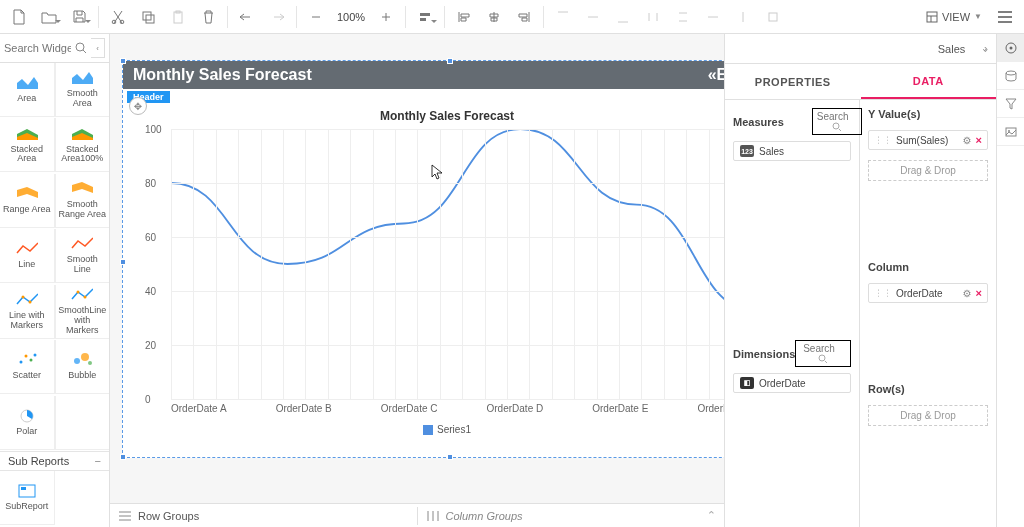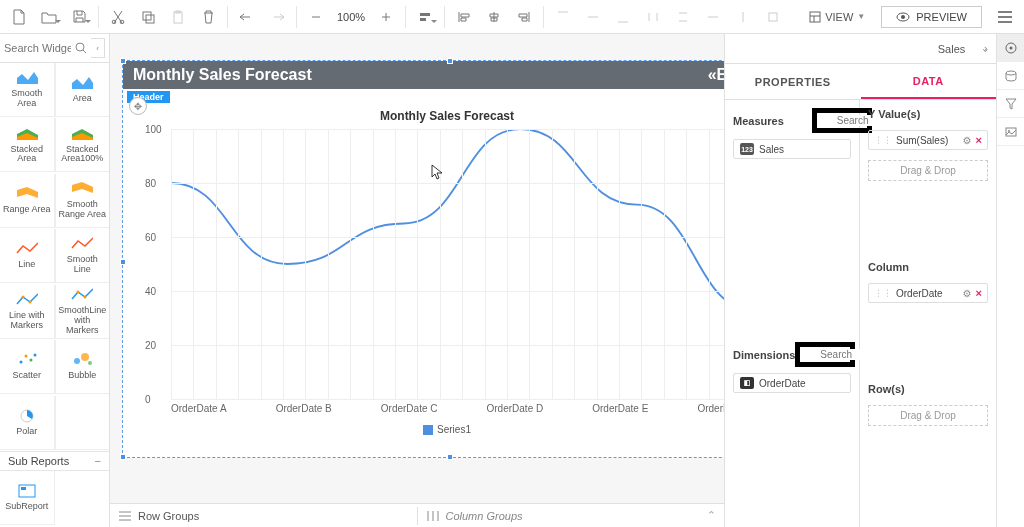--- a/index.html
+++ b/index.html
@@ -56,21 +56,21 @@
   .rail-btn.active { background:#eee; color:#555;}
   .pp-ds { height:30px; border-bottom:1px solid #e0e0e0; display:flex; align-items:center; justify-content:flex-end; padding:0 8px;}
   .pp-ds .sel { font-size:11px; color:#555; display:flex; align-items:center; gap:16px; cursor:pointer;}
   .pp-tabs { display:flex; height:36px; border-bottom:1px solid #e0e0e0;}
   .pp-tab { flex:1; display:flex; align-items:center; justify-content:center; font-size:11px; font-weight:600; cursor:pointer; color:#555; letter-spacing:0.5px;}
   .pp-tab.active { color:#e91e63; border-bottom:2px solid #e91e63;}
   .pp-cols { flex:1; display:flex; overflow:hidden;}
   .pp-left { width:135px; border-right:1px solid #e0e0e0; padding:8px; display:flex; flex-direction:column; gap:6px;}
   .pp-right { flex:1; padding:8px; display:flex; flex-direction:column; gap:10px; overflow-y:auto;}
   .sec-head { font-size:11px; font-weight:600; color:#444;}
-  .sec-search { display:flex; align-items:center; border:5px solid #000000; padding:2px 20px;}
+  .sec-search { display:flex; align-items:center; border:1px solid #000000; padding:2px 4px;flex-direction:column;}
   .sec-search input{ border:none; outline:none; font-size:10px; color:#999; flex:1; width:40px;}
   .field-pill { border:1px solid #ddd; border-radius:2px; padding:3px 6px; font-size:10px; display:flex; align-items:center; gap:5px; color:#444; cursor:grab;}
   .pill-ico{ width:14px; height:12px; background:#555; border-radius:2px; display:flex; align-items:center; justify-content:center; color:#fff; font-size:7px; font-weight:bold;}
   .pill-ico.dim{ background:#333;}
   .drop-zone { border:1px dashed #ccc; font-size:10px; color:#999; text-align:center; padding:4px 0;}
   .assigned { border:1px solid #ddd; border-radius:2px; padding:3px 5px; font-size:10px; display:flex; align-items:center; gap:4px; color:#444;}
   .assigned .grip{ color:#bbb; font-size:9px;}
   .assigned .sp{flex:1;}
   .assigned .gear{ color:#888; cursor:pointer;}
   .assigned .x{ color:#e91e63; cursor:pointer; font-weight:bold; font-size:11px;}
@@ -210,27 +210,20 @@
     </div>
   <div class="tb-spacer"></div>
   <div class="view-btn">
     <svg width="12" height="12">
         <rect x="1" y="1" width="10" height="10" fill="none" stroke="#666"></rect>
         <path stroke="#666" d="M1 5h10 M5 5v6"></path>
       </svg>
     <span>VIEW</span>
     <span style="font-size:8px;color:#888;">▼</span>
   </div>
-  <div class="preview-btn">
-    <svg width="14" height="10">
-        <ellipse cx="7" cy="5" rx="6" ry="4" fill="none" stroke="#555"></ellipse>
-        <circle cx="7" cy="5" r="2" fill="#555"></circle>
-      </svg>
-    <span>PREVIEW</span>
-  </div>
   <div class="ham">
       <svg width="16" height="12">
         <path stroke="#555" stroke-width="1.5" d="M1 1h14 M1 6h14 M1 11h14"></path>
       </svg>
     </div>
 </div>
 
 <div class="body">
 
   <div class="wpanel">
@@ -242,29 +235,29 @@
         </svg>
       <div class="collapse-btn">‹</div>
     </div>
     <div class="wgrid" id="wgrid">
         <div class="witem">
           <div class="wicon">
             <svg width="22" height="16" viewBox="0 0 22 16">
               <path d="M1 14 L1 8 L6 4 L12 10 L18 2 L22 8 L22 14 Z" fill="#2196f3" opacity="0.8"></path>
             </svg>
           </div>
+          <span>Area</span>
+        </div>
+        <div class="witem">
+          <div class="wicon">
+            <svg width="22" height="16" viewBox="0 0 22 16">
+              <path d="M1 14 L1 8 L6 4 L12 10 L18 2 L22 8 L22 14 Z" fill="#2196f3" opacity="0.8"></path>
+            </svg>
+          </div>
           <span>Smooth Area</span>
-        </div>
-        <div class="witem">
-          <div class="wicon">
-            <svg width="22" height="16" viewBox="0 0 22 16">
-              <path d="M1 14 L1 8 L6 4 L12 10 L18 2 L22 8 L22 14 Z" fill="#2196f3" opacity="0.8"></path>
-            </svg>
-          </div>
-          <span>Area</span>
         </div>
         <div class="witem">
           <div class="wicon">
             <svg width="22" height="16" viewBox="0 0 22 16">
               <path d="M1 14 L1 8 L11 3 L22 9 L22 14 Z" fill="#4caf50"></path>
               <path d="M1 14 L1 11 L11 7 L22 12 L22 14 Z" fill="#ff9800"></path>
             </svg>
           </div>
           <span>Stacked Area</span>
         </div>

